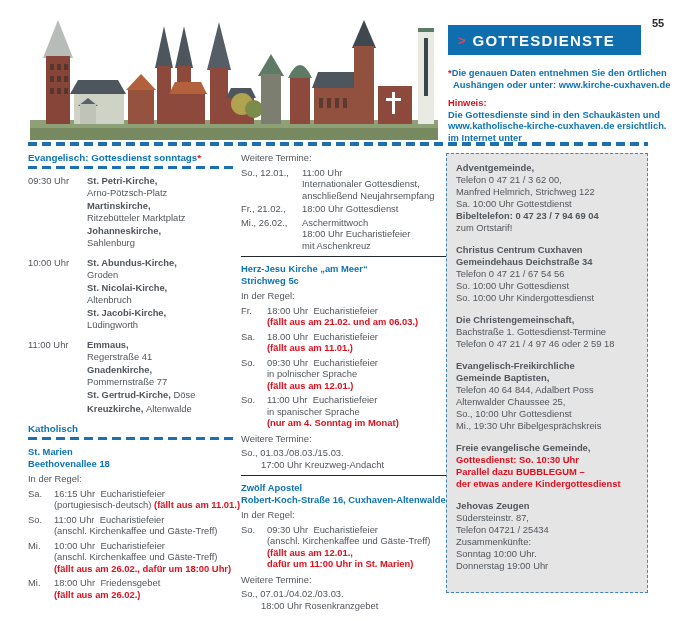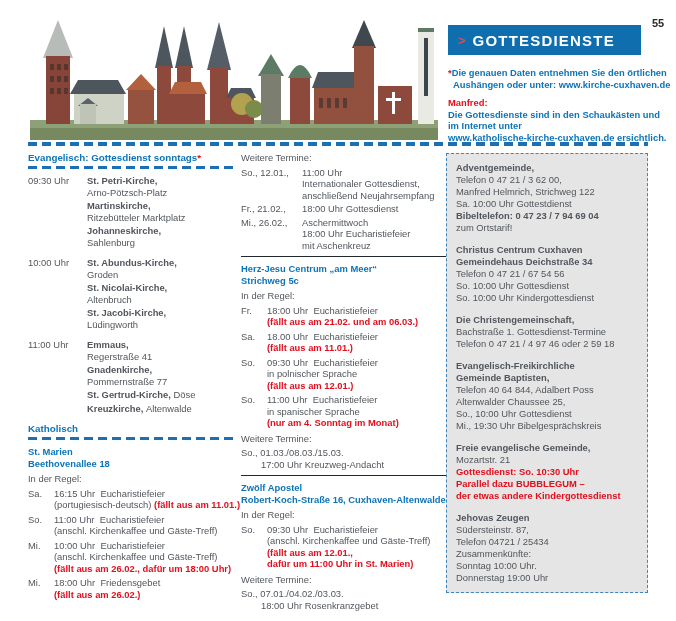--- a/index.html
+++ b/index.html
@@ -134,24 +134,24 @@
     <span class="arrow">&gt;</span>
     <span>GOTTESDIENSTE</span>
   </div>
 
   <div class="starnote">
     <div class="line"><span class="star">*</span><span>Die genauen Daten entnehmen Sie den örtlichen</span></div>
     <div class="line ind">Aushängen oder unter: www.kirche-cuxhaven.de</div>
   </div>
 
   <div class="hinweis">
-    <div class="line lbl">Manfred:</div>
+    <div class="line lbl">Hinweis:</div>
     <div class="line">Die Gottesdienste sind in den Schaukästen und</div>
+    <div class="line">www.katholische-kirche-cuxhaven.de ersichtlich.</div>
     <div class="line">im Internet unter</div>
-    <div class="line">www.katholische-kirche-cuxhaven.de ersichtlich.</div>
   </div>
 
   <div class="fulldash"></div>
 
   <div class="col-left">
     <div class="colhead"><span>Evangelisch: Gottesdienst sonntags</span><span class="red">*</span></div>
     <div class="dash"></div>
     <div id="ev-groups">
         <div class="trow">
           <div class="time line">09:30 Uhr</div>
@@ -266,21 +266,21 @@
           <div class="wlines">
             <div class="line">Aschermittwoch</div>
             <div class="line">18:00 Uhr Eucharistiefeier</div>
             <div class="line">mit Aschenkreuz</div>
           </div>
         </div>
       </div>
     <hr class="rule">
 
     <div class="subhead">
-      <div class="line">Herz-Jesu Centrum „am Meer“</div>
+      <div class="line">Herz-Jesu Kirche „am Meer“</div>
       <div class="line">Strichweg 5c</div>
     </div>
     <div class="label line">In der Regel:</div>
     <div id="herz-rows">
         <div class="srow">
           <div class="day line">Fr.</div>
           <div class="slines">
             <div class="line"><span>18:00 Uhr  Eucharistiefeier</span></div>
             <div class="line"><span class="red">(fällt aus am 21.02. und am 06.03.)</span></div>
           </div>
@@ -360,21 +360,20 @@
         <div class="rbgroup">
           <div class="line b">Evangelisch-Freikirchliche</div>
           <div class="line b">Gemeinde Baptisten,</div>
           <div class="line">Telefon 40 64 844, Adalbert Poss</div>
           <div class="line">Altenwalder Chaussee 25,</div>
           <div class="line">So., 10:00 Uhr Gottesdienst</div>
           <div class="line">Mi., 19:30 Uhr Bibelgesprächskreis</div>
         </div>
         <div class="rbgroup">
           <div class="line b">Freie evangelische Gemeinde,</div>
-          <div class="line">Mozartstr. 21</div>
           <div class="line red">Gottesdienst: So. 10:30 Uhr</div>
           <div class="line red">Parallel dazu BUBBLEGUM –</div>
           <div class="line red">der etwas andere Kindergottesdienst</div>
         </div>
         <div class="rbgroup">
           <div class="line b">Jehovas Zeugen</div>
           <div class="line">Südersteinstr. 87,</div>
           <div class="line">Telefon 04721 / 25434</div>
           <div class="line">Zusammenkünfte:</div>
           <div class="line">Sonntag 10:00 Uhr.</div>

